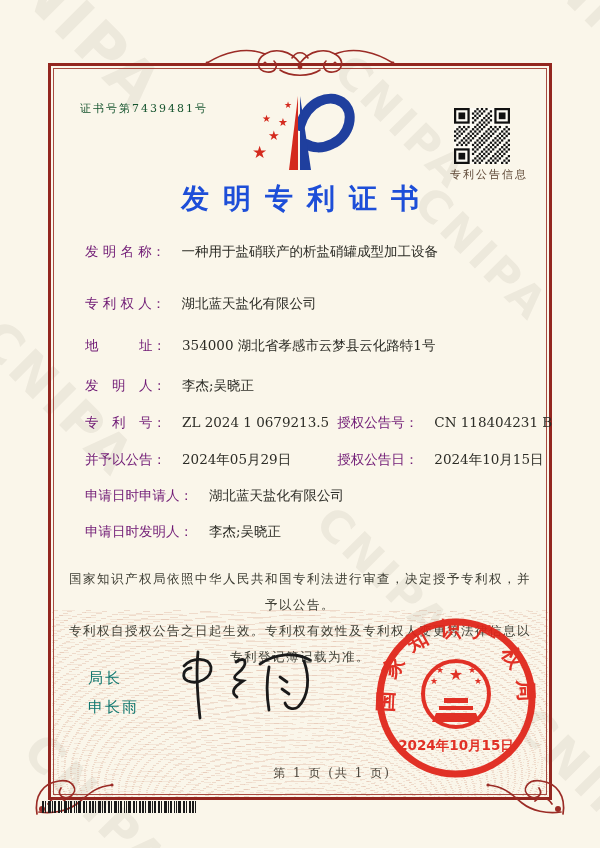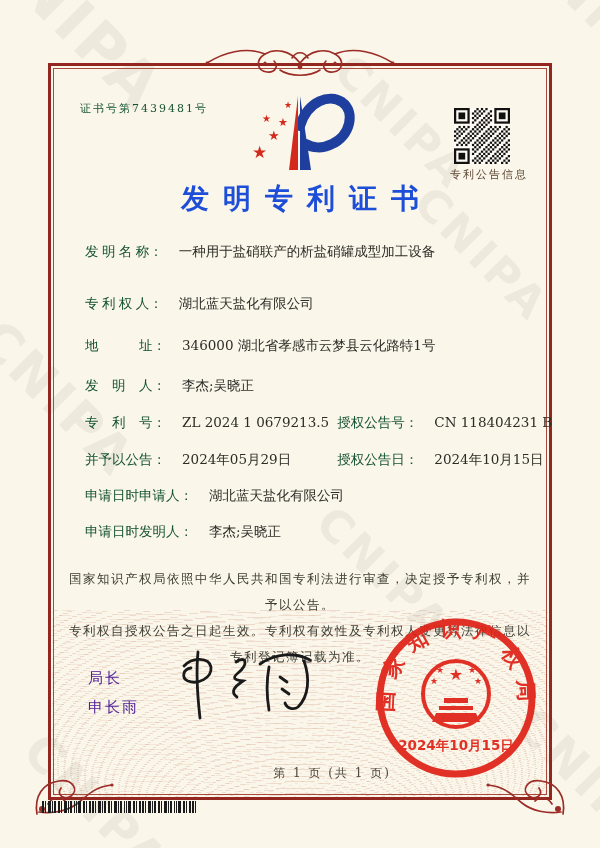--- a/index.html
+++ b/index.html
@@ -22,28 +22,28 @@
   .cert-no{position:absolute;left:80px;top:101px;font-size:11px;letter-spacing:2px;color:#14532d;}
   .logo{position:absolute;left:238px;top:88px;width:126px;height:92px;}
   .qr-wrap{position:absolute;left:450px;top:108px;width:64px;text-align:center;}
   .qr-svg{width:56px;height:56px;display:block;margin:0 auto;background:#fdfbf4;}
   .qr-label{margin-top:3px;font-size:11px;letter-spacing:2px;color:#5c4634;white-space:nowrap;}
   .title{position:absolute;left:0;top:180px;width:100%;text-align:center;
          font-family:"DejaVu Sans","Liberation Sans",sans-serif;font-weight:700;
          font-size:28px;letter-spacing:14px;color:#1d4ed8;text-indent:14px;}
   
   .row{position:absolute;left:85px;font-size:13.5px;color:#2c2c26;white-space:nowrap;}
-  .row .lab{color:#14532d;font-family:Liberation Serif, serif;}
+  .row .lab{color:#701a75;}
   .row .val{margin-left:16px;}
   .dual .left{display:inline-block;width:248px;}
   .para{position:absolute;left:68px;top:566px;width:464px;text-align:center;
         font-size:12.5px;line-height:26px;letter-spacing:1.5px;color:#3e3e34;}
   
   .signer{position:absolute;left:88px;top:664px;font-family:"DejaVu Sans","Liberation Sans",sans-serif;
-          font-size:15px;color:#4c1d95;line-height:29px;letter-spacing:2px;}
+          font-size:15px;color:#0f766e;line-height:29px;letter-spacing:2px;}
   .signature{position:absolute;left:168px;top:640px;width:160px;height:86px;}
   
   .seal{position:absolute;left:372px;top:614px;width:168px;height:168px;opacity:.93;}
   .seal text{font-family:"DejaVu Sans","Liberation Sans",sans-serif;}
   .seal-arc-text{font-size:21px;letter-spacing:11px;fill:#e02318;font-weight:700;}
   .seal-date{font-size:13.5px;font-weight:700;fill:#e02318;}
   .footer{position:absolute;left:0;top:765px;width:100%;text-align:center;
           font-size:12px;letter-spacing:2px;color:#4c463c;margin-left:32px;}
   .barcode{position:absolute;left:42px;top:801px;width:158px;height:12px;}
 </style>
@@ -322,21 +322,21 @@
 
   <div class="title">发明专利证书</div>
 
   <div class="row" style="top:243px;">
     <span class="lab">发 明 名 称：</span><span class="val">一种用于盐硝联产的析盐硝罐成型加工设备</span>
   </div>
   <div class="row" style="top:295px;">
     <span class="lab">专 利 权 人：</span><span class="val">湖北蓝天盐化有限公司</span>
   </div>
   <div class="row" style="top:337px;">
-    <span class="lab">地　　　址：</span><span class="val">346000 湖北省孝感市云梦县云化路特1号</span>
+    <span class="lab">地　　　址：</span><span class="val">354000 湖北省孝感市云梦县云化路特1号</span>
   </div>
   <div class="row" style="top:377px;">
     <span class="lab">发　明　人：</span><span class="val">李杰;吴晓正</span>
   </div>
 
   <div class="row dual" style="top:414px;">
     <span class="left"><span class="lab">专　利　号：</span><span class="val">ZL 2024 1 0679213.5</span></span>
     <span><span class="lab">授权公告号：</span><span class="val">CN 118404231 B</span></span>
   </div>
   <div class="row dual" style="top:451px;">

